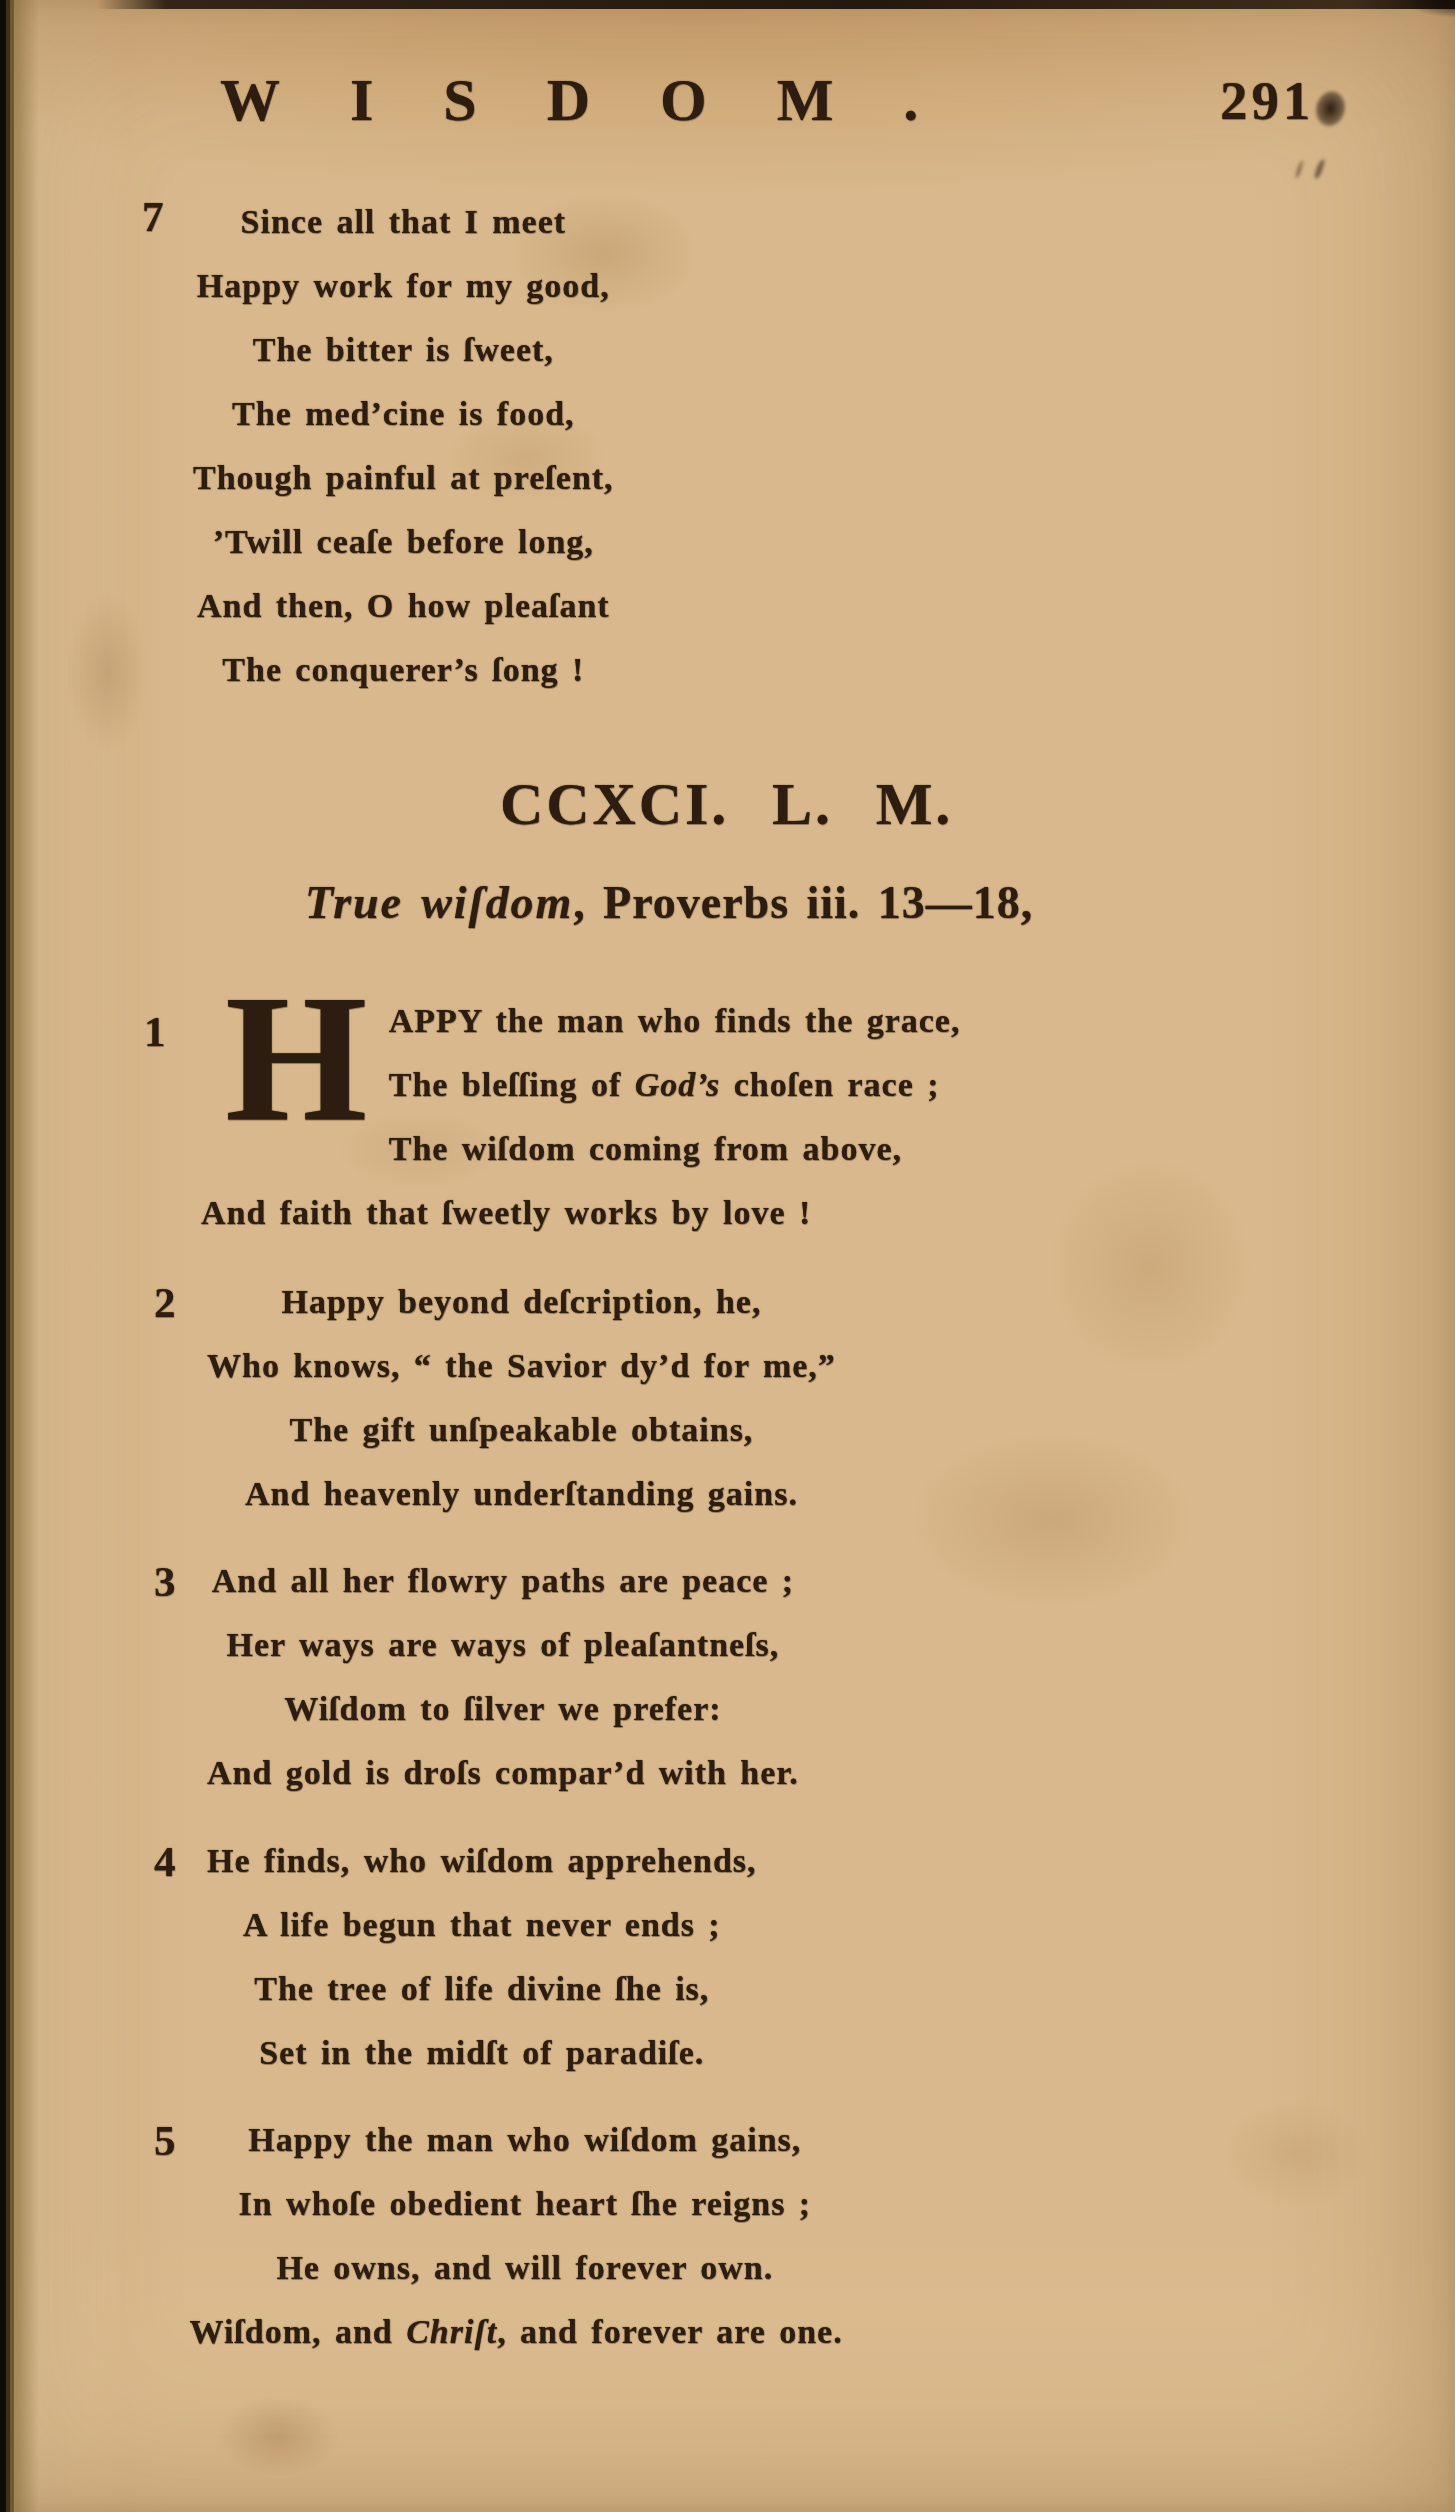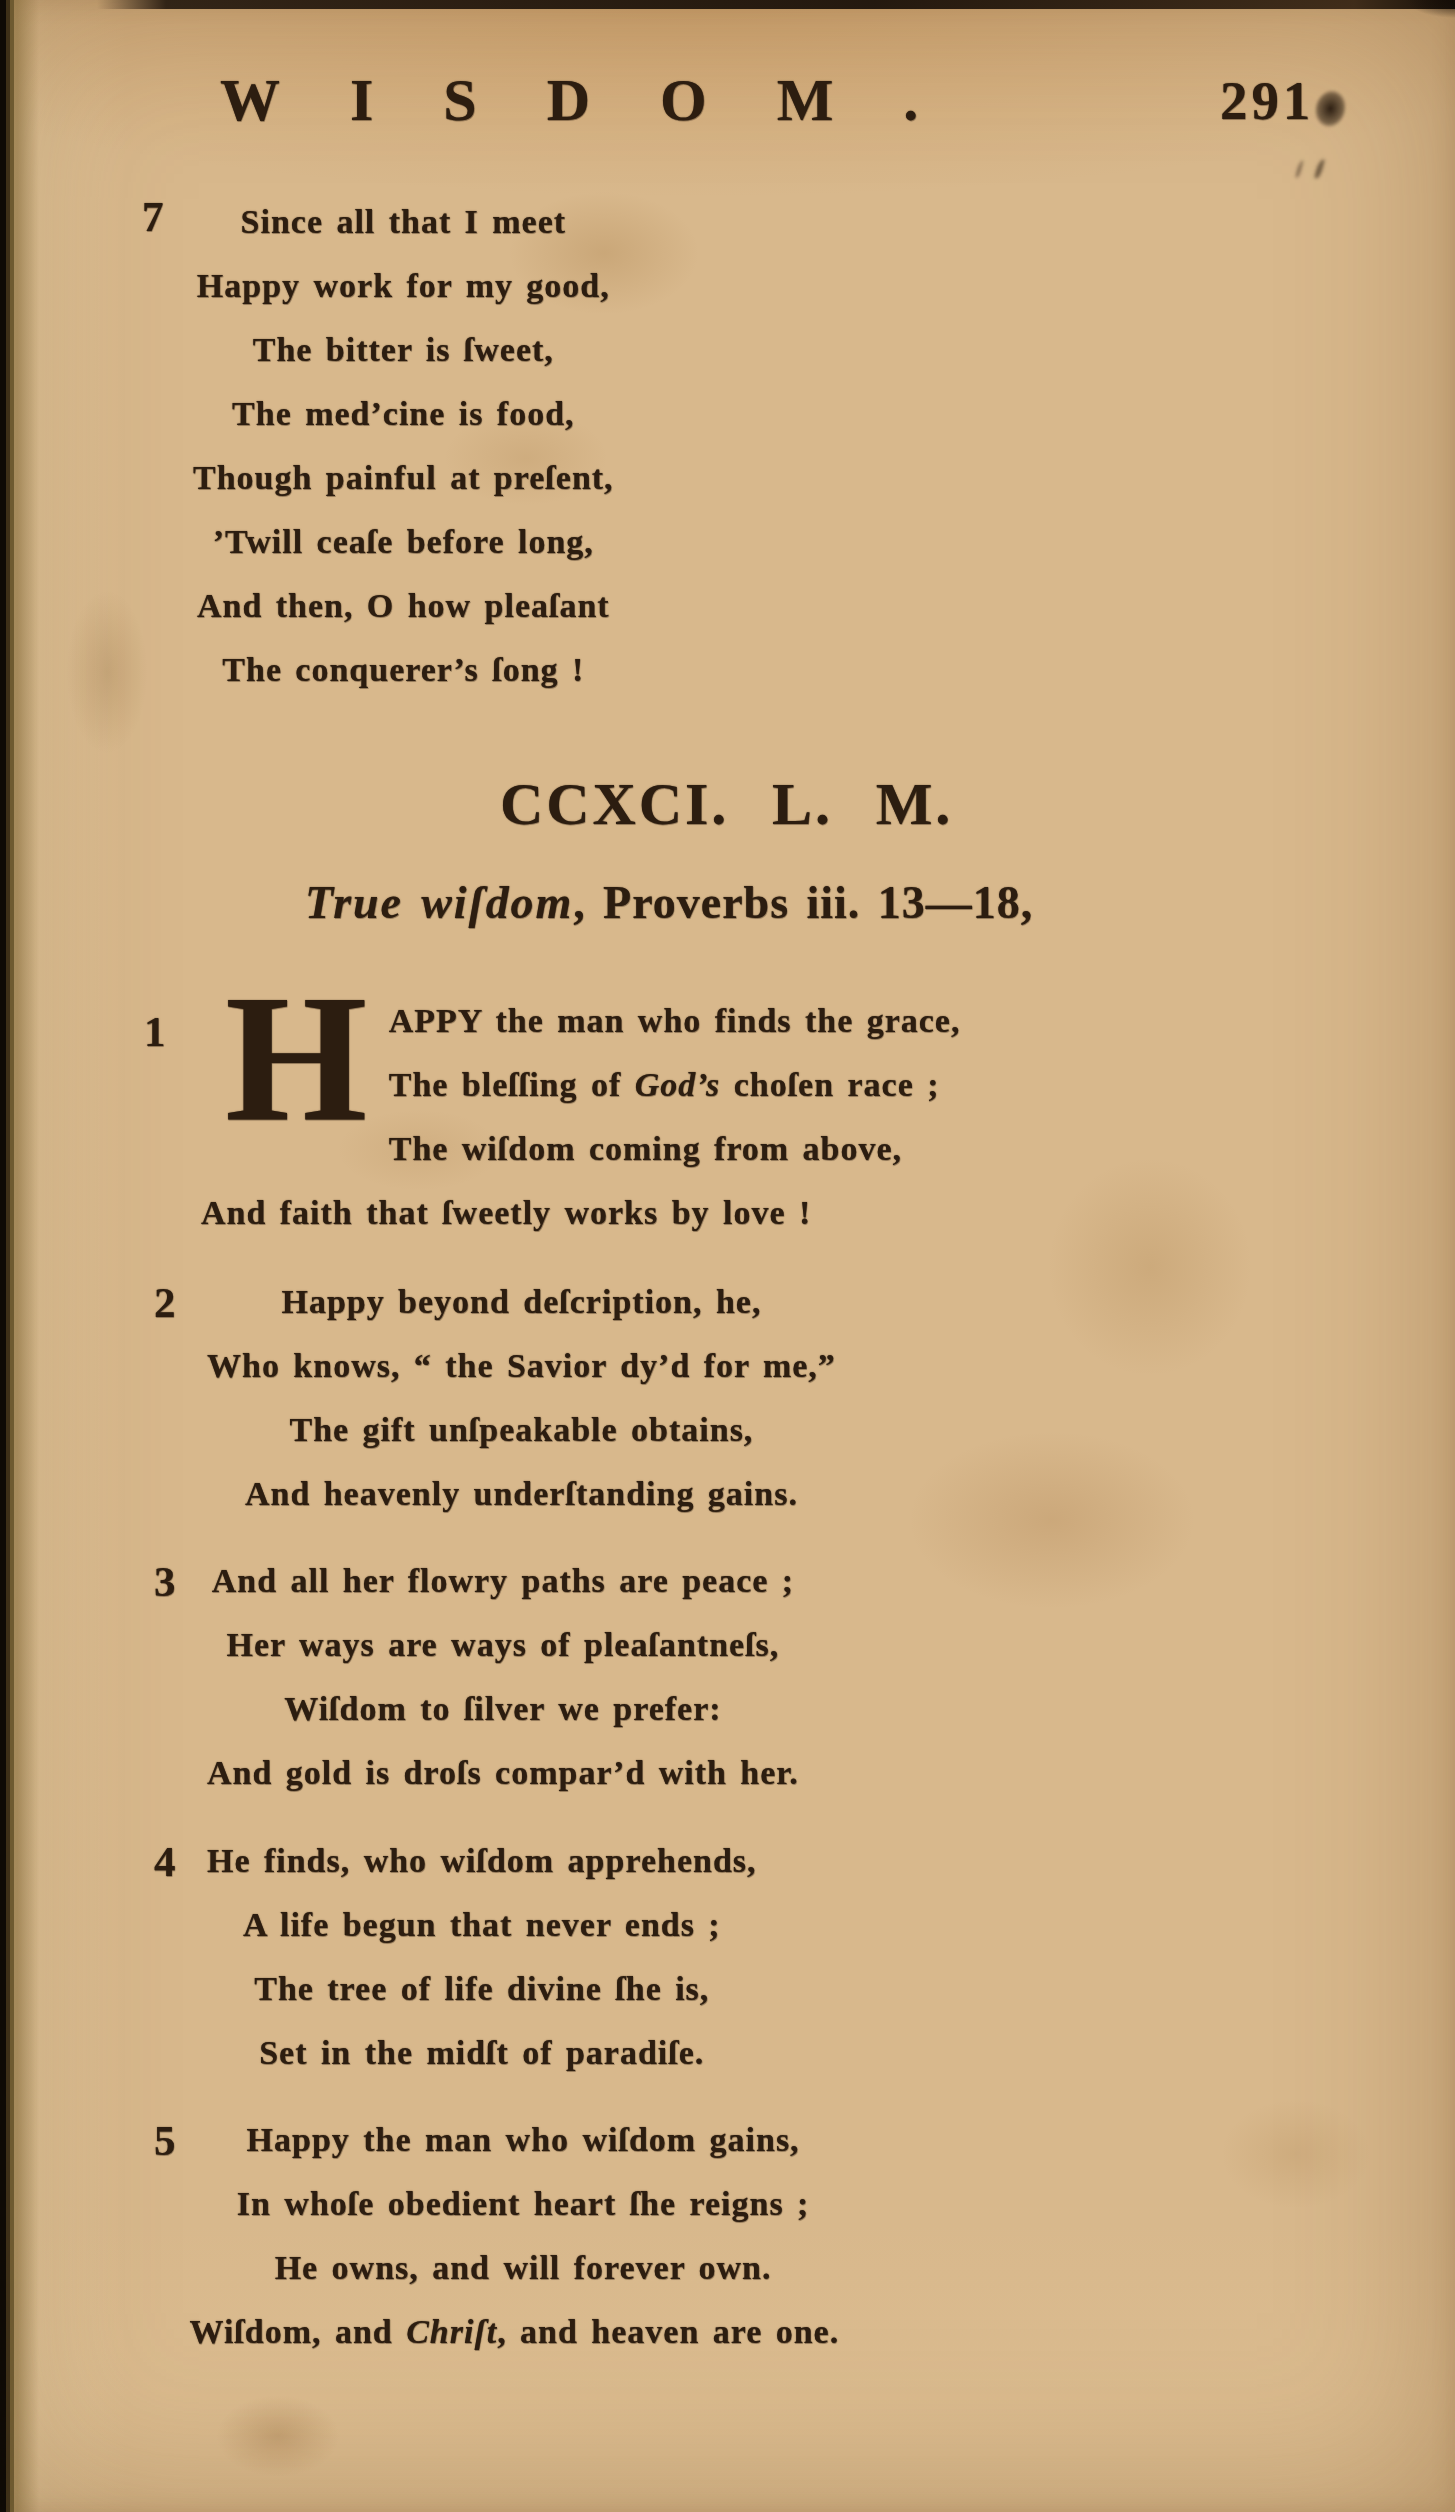--- a/index.html
+++ b/index.html
@@ -150,21 +150,21 @@
       <div class="line">A life begun that never ends ;</div>
       <div class="line">The tree of life divine ſhe is,</div>
       <div class="line">Set in the midſt of paradiſe.</div>
     </section>
 
     <section class="stanza ink" style="left:207px;top:2108px;">
       <span class="vnum">5</span>
       <div class="line">Happy the man who wiſdom gains,</div>
       <div class="line">In whoſe obedient heart ſhe reigns ;</div>
       <div class="line">He owns, and will forever own.</div>
-      <div class="line" style="margin-left:-17.5px;"><span>Wiſdom, and </span><em>Chriſt</em><span>, and heaven are one.</span></div>
+      <div class="line" style="margin-left:-17.5px;"><span>Wiſdom, and </span><em>Chriſt</em><span>, and forever are one.</span></div>
     </section>
 
   </div>
 
   <div class="edge-left"></div>
   <div class="edge-top"></div>
   <div class="corner-tr"></div>
 </div>
 
 

